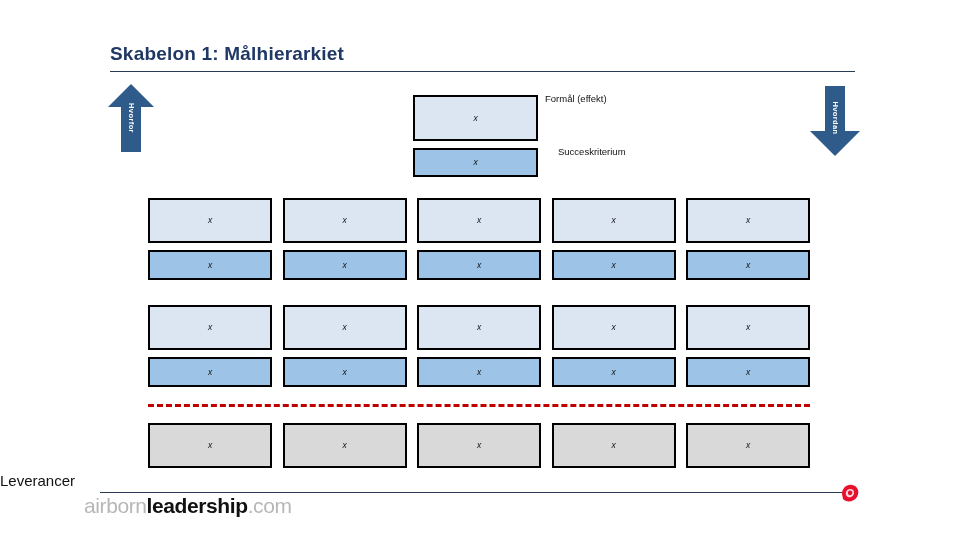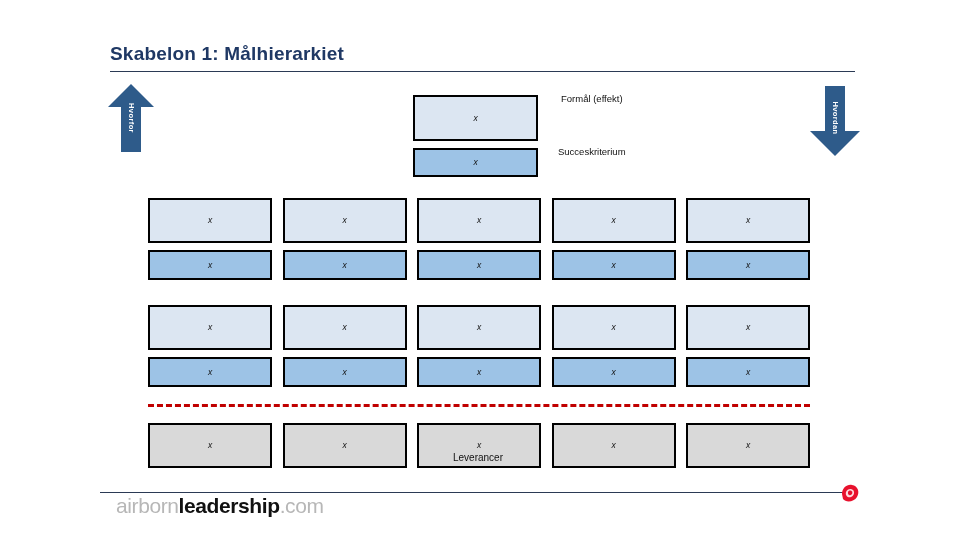--- a/index.html
+++ b/index.html
@@ -91,21 +91,21 @@
   
   #box-formal        { left: 413px; top: 95px;  width: 125px; height: 46px; }
   #box-succes        { left: 413px; top: 148px; width: 125px; height: 29px; }
 
   .side-label {
     position: absolute;
     font-size: 9.5px;
     color: #111111;
     white-space: nowrap;
   }
-  #label-formal { left: 561px; top: 93px; }
+  #label-formal { left: 545px; top: 93px; }
   #label-succes { left: 538px; top: 146px; margin-left: 20px; }
 
   
   .grid-row {
     position: absolute;
     left: 148px;
     width: 662px;
     display: flex;
     justify-content: space-between;
   }
@@ -129,39 +129,39 @@
     top: 404px;
     width: 662px;
     height: 0;
     border-top: 3px dashed #C00000;
   }
 
   
   #label-leverancer {
     position: absolute;
     left: 0;
-    top: 452px;
+    top: 472px;
     width: 956px;
-    text-align: center;
-    font-size: 10px;
+    text-align: left;
+    font-size: 15px;
     color: #111111;
   }
 
   
   .footer-rule {
     position: absolute;
     left: 100px;
     top: 492px;
     width: 757px;
     height: 1px;
     background: #2b3a55;
   }
   .footer-logo {
     position: absolute;
-    left: 116px;
+    left: 84px;
     top: 494px;
     font-size: 21px;
     letter-spacing: -0.4px;
     white-space: nowrap;
   }
   .footer-logo .lg-thin { color: #b7b7b7; font-weight: normal; }
   .footer-logo .lg-bold { color: #111111; font-weight: bold; }
   .footer-logo .lg-dot  { color: #b7b7b7; font-weight: normal; }
 
   .brand-mark {

